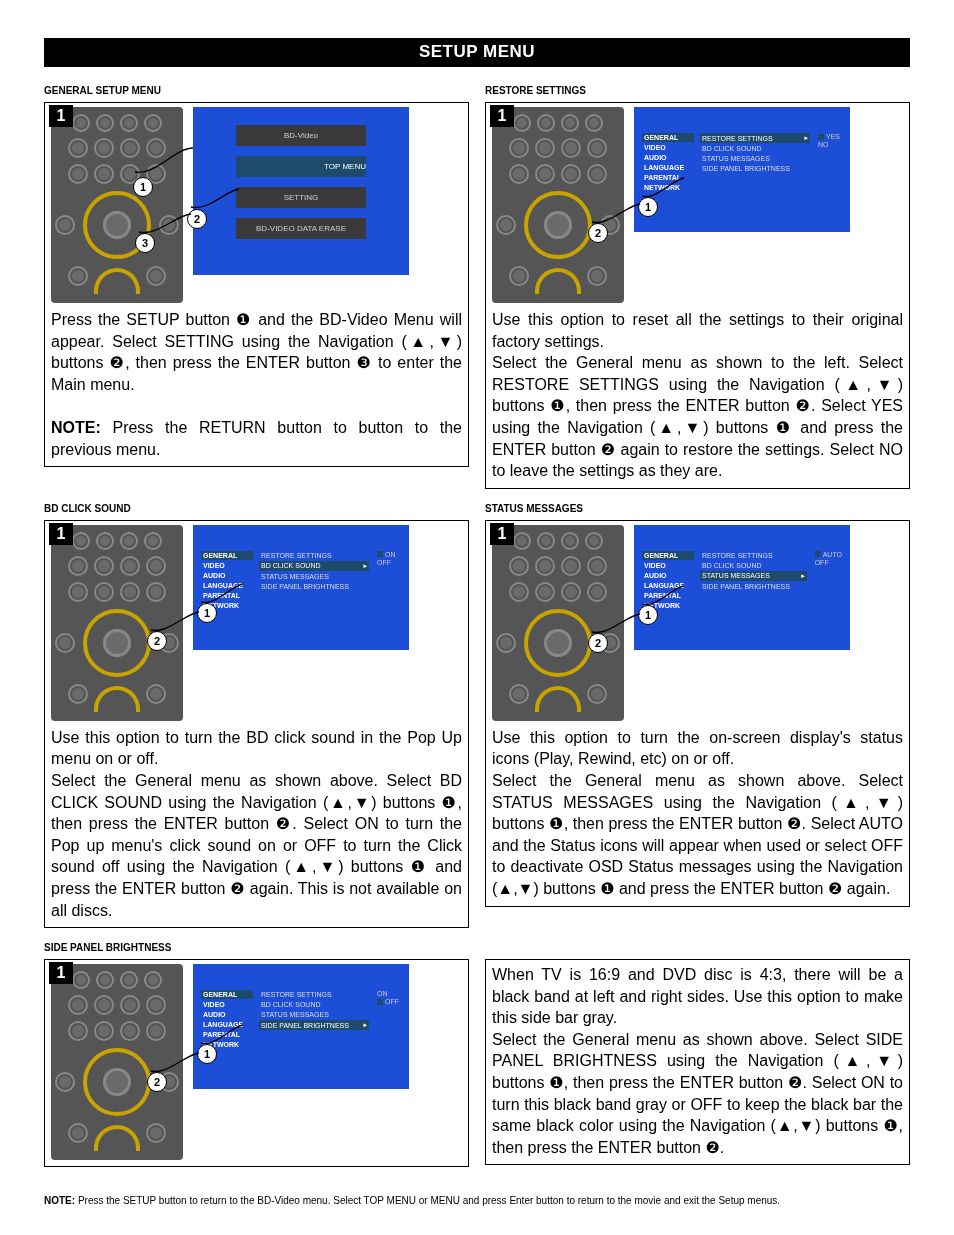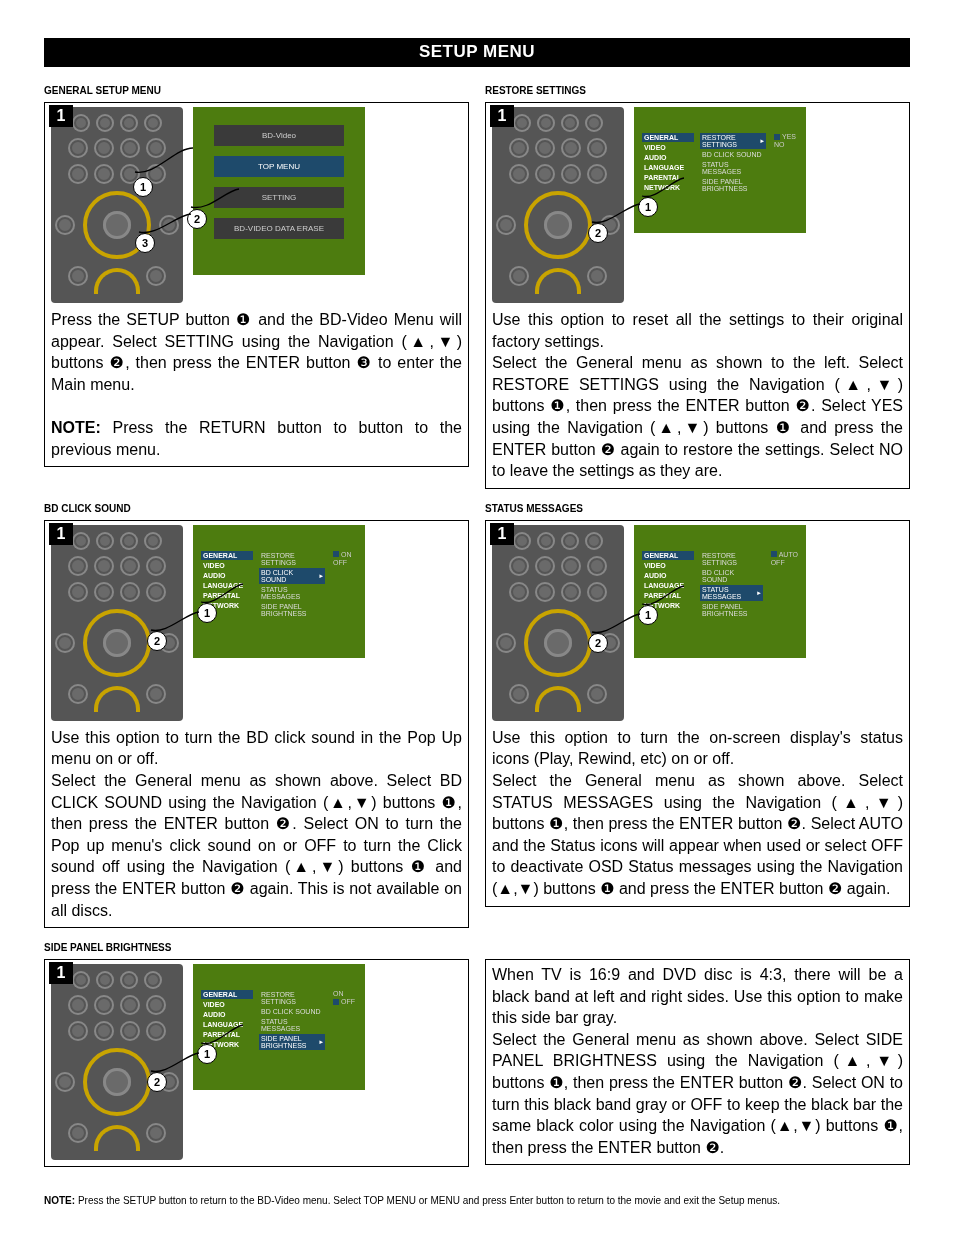--- a/index.html
+++ b/index.html
@@ -106,38 +106,38 @@
     width:18px; height:18px; border-radius:50%;
     border:1.5px solid #000;
     background:#fff;
     font-size:11px; font-weight:bold;
     display:flex; align-items:center; justify-content:center;
   }
   .callout svg { position:absolute; overflow:visible; }
 
   
   .tv {
-    width:172px;
-    background:#4d7c0f;
+    width:216px;
+    background:#1d4ed8;
     color:#fff;
     font-size:7px;
     padding:10px 8px 28px 8px;
     box-sizing:border-box;
   }
   .tv .bd-list {
     display:flex; flex-direction:column; gap:10px; align-items:center;
     padding:8px 0;
   }
   .tv .bd-list .item {
     width:130px; text-align:center;
     background:#3a3a3a; color:#cfcfcf;
     padding:6px 0;
     font-size:8px;
   }
-  .tv .bd-list .item.hl { background:#1e4a6b; color:#fff; }
+  .tv .bd-list .item.hl { background:#1e4a6b; color:#fff;text-align:right; }
 
   .tv-split { display:flex; gap:6px; }
   .tv-left {
     display:flex; flex-direction:column; gap:1px;
     min-width:52px;
   }
   .tv-left .item { color:#fff; font-weight:bold; padding:1px 2px; font-size:7px; }
   .tv-left .item.hl { background:#1e4a6b; }
   .tv-right {
     flex:1;

